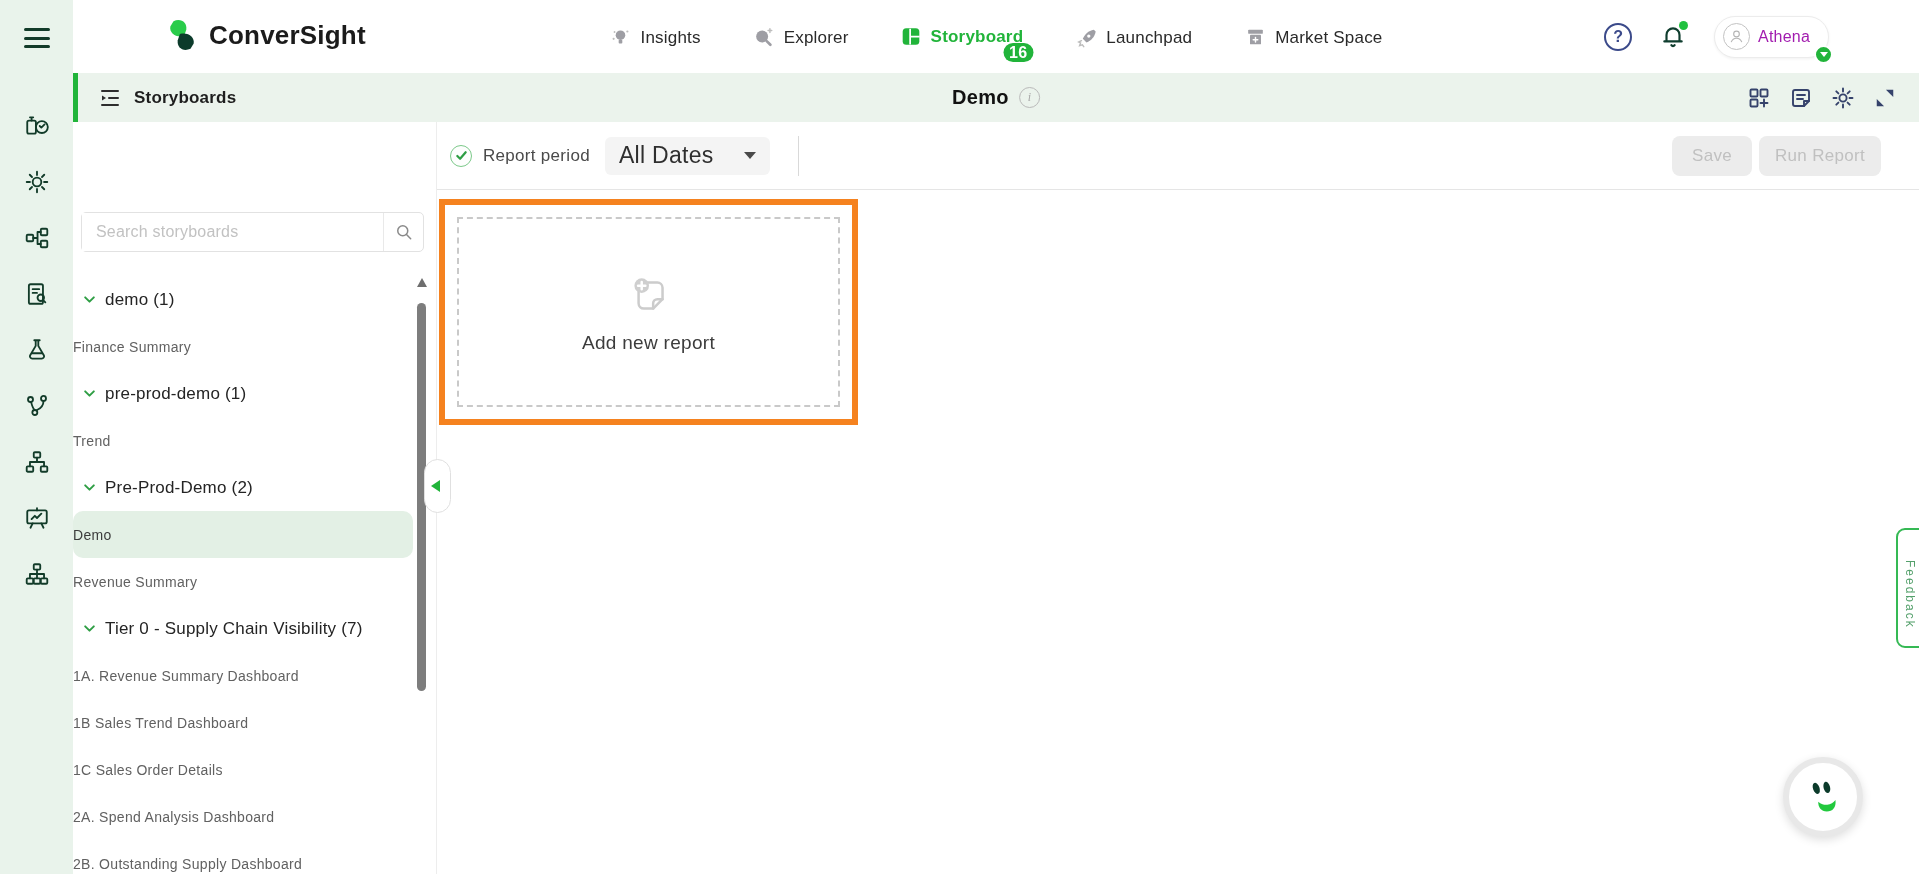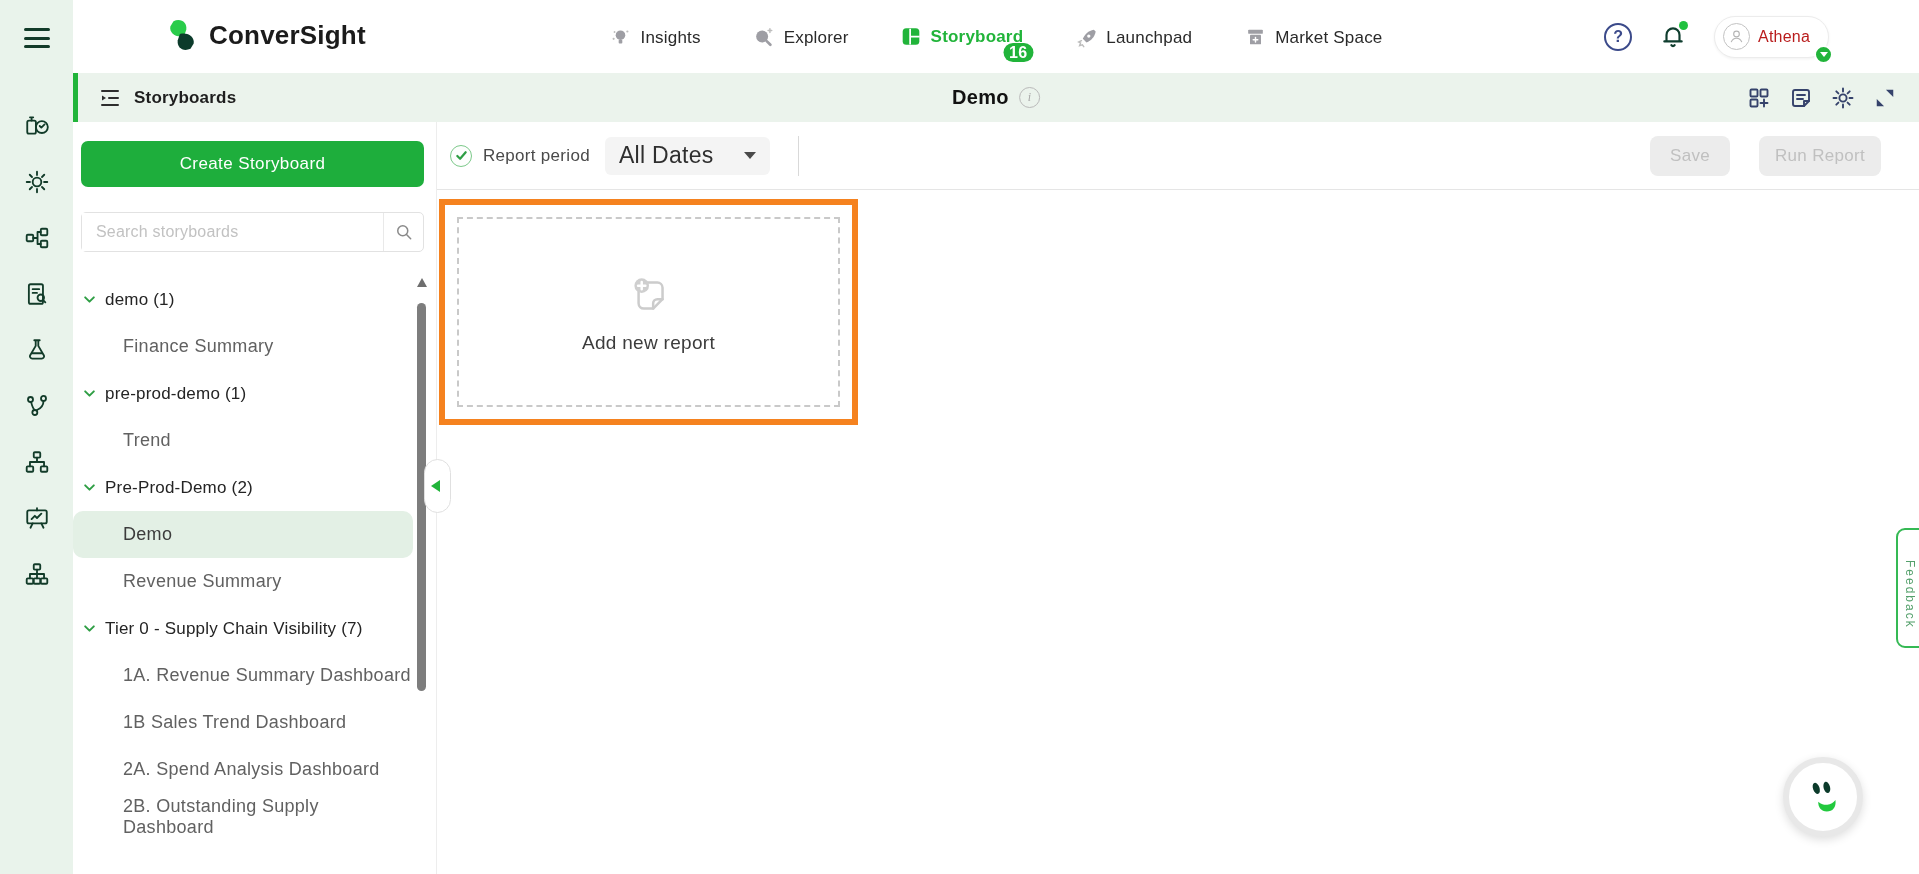--- a/index.html
+++ b/index.html
@@ -31,21 +31,21 @@
   .top-right { position:absolute; right:90px; top:0; height:73px; display:flex; align-items:center; gap:28px; }
   .help-btn { width:28px; height:28px; border-radius:50%; border:2.5px solid #3b4a8a; background:#fff;
               color:#3b4a8a; font-size:16px; font-weight:700; display:flex; align-items:center; justify-content:center; cursor:pointer; }
   .bell-wrap { position:relative; width:26px; height:28px; cursor:pointer; }
   .bell-wrap svg { stroke:#0f3d2e; fill:none; stroke-width:2; stroke-linecap:round; }
   .bell-dot { position:absolute; right:-2px; top:-2px; width:9px; height:9px; border-radius:50%; background:#21c13f; }
   .user-chip { position:relative; display:flex; align-items:center; gap:8px; height:42px; padding:0 18px 0 8px;
                background:#fff; border:1px solid #ececec; border-radius:21px; box-shadow:0 1px 3px rgba(0,0,0,.06); cursor:pointer; }
   .avatar { width:27px; height:27px; border-radius:50%; border:1.5px solid #c3c3c3; display:flex; align-items:center; justify-content:center; }
   .avatar svg { stroke:#b5b5b5; fill:none; stroke-width:1.6; }
-  .user-name { font-size:16px; color:#b91c1c; letter-spacing:.2px; }
+  .user-name { font-size:16px; color:#a21caf; letter-spacing:.2px; }
   .chip-badge { position:absolute; right:-5px; bottom:-7px; width:19px; height:19px; border-radius:50%;
                 background:#21b43a; border:2px solid #fff; display:flex; align-items:center; justify-content:center; }
   .chip-badge i { width:0; height:0; border-left:4px solid transparent; border-right:4px solid transparent; border-top:5px solid #fff; }
 
   
   .subheader { position:absolute; left:73px; top:73px; right:0; height:49px; background:#ebf3ec; }
   .sub-accent { position:absolute; left:0; top:0; width:5px; height:49px; background:#21b43a; }
   .sub-left { position:absolute; left:25px; top:0; height:49px; display:flex; align-items:center; gap:12px; }
   .sub-left svg { stroke:#2d2d2d; stroke-width:2; fill:#2d2d2d; stroke-linecap:round; }
   .sub-title { font-size:17px; font-weight:700; color:#1e1e1e; letter-spacing:.2px; }
@@ -69,21 +69,21 @@
   .search-box input { flex:1; height:100%; border:none; outline:none; padding:0 8px 0 14px; font-size:16px;
                       color:#444; letter-spacing:.2px; font-family:"Liberation Sans",sans-serif; }
   .search-box input::placeholder { color:#c2c2c2; }
   .search-ic { width:40px; height:100%; display:flex; align-items:center; justify-content:center; cursor:pointer;
                border-left:1.5px solid #e9e9e9; background:none; border-top:none;border-right:none;border-bottom:none; }
   .search-ic svg { stroke:#8a8a8a; fill:none; stroke-width:1.8; stroke-linecap:round; }
   .tree { position:absolute; left:0; top:154px; width:340px; }
   .t-row { height:47px; display:flex; align-items:center; cursor:pointer; }
   .t-group { padding-left:10px; gap:9px; font-size:17px; color:#242424; font-weight:500; letter-spacing:.2px; }
   .t-group svg { stroke:#2e9e44; fill:none; stroke-width:1.8; stroke-linecap:round; stroke-linejoin:round; }
-  .t-item { padding-left:50px; font-size:18px; color:#616161; letter-spacing:.3px; }
+  .t-item { font-size:14px; color:#616161; letter-spacing:.3px; }
   .t-item.selected { background:#e3f0e5; border-radius:10px; color:#3c3c3c; }
   .scrollbar { position:absolute; left:344px; top:156px; width:10px; height:560px; }
   .scroll-up { position:absolute; left:0; top:0; width:0; height:0;
                border-left:5px solid transparent; border-right:5px solid transparent; border-bottom:9px solid #6e6e6e; }
   .scroll-thumb { position:absolute; left:0; top:25px; width:9px; height:388px; background:#7d7d7d; border-radius:5px; }
   .collapse-handle { position:absolute; left:424px; top:459px; width:27px; height:54px; background:#fff;
                      border:1px solid #e0e0e0; border-radius:14px; z-index:6; cursor:pointer;
                      display:flex; align-items:center; justify-content:center; }
   .collapse-handle i { width:0; height:0; border-top:6px solid transparent; border-bottom:6px solid transparent;
                        border-right:9px solid #21b43a; margin-right:4px; }
@@ -94,21 +94,21 @@
   .check-circle { width:22px; height:22px; border-radius:50%; border:1.8px solid #7cc98a; display:flex;
                   align-items:center; justify-content:center; cursor:pointer; background:#fdfefd; }
   .check-circle svg { stroke:#2e9e44; fill:none; stroke-width:2.4; stroke-linecap:round; stroke-linejoin:round; }
   .rp-label { margin-left:11px; font-size:17px; color:#4a4a4a; letter-spacing:.3px; }
   .date-select { margin-left:15px; width:165px; height:38px; background:#f4f4f4; border:none; border-radius:6px;
                  display:flex; align-items:center; padding:0 14px; cursor:pointer; }
   .date-select span { font-size:23px; color:#2f2f2f; letter-spacing:.3px; }
   .date-caret { margin-left:auto; width:0; height:0; border-left:6px solid transparent; border-right:6px solid transparent;
                 border-top:7px solid #4a4a4a; }
   .tb-divider { width:1px; height:40px; background:#d9d9d9; margin-left:28px; }
-  .tb-right { margin-left:auto; margin-right:38px; display:flex; gap:29px; }
+  .tb-right { margin-left:auto; margin-right:38px; display:flex; gap:7px; }
   .btn-disabled { height:40px; border:none; border-radius:8px; background:#ececec; color:#c0c0c0;
                   font-size:17px; letter-spacing:.3px; cursor:default; font-family:"Liberation Sans",sans-serif; }
   .btn-save { width:80px; }
   .btn-run { width:122px; }
   .add-card { position:absolute; left:2px; top:77px; width:419px; height:226px; border:6px solid #f5821f;
               background:#fff; padding:12px; cursor:pointer; }
   .add-card-inner { width:100%; height:100%; border:2px dashed #c9c9c9; display:flex; flex-direction:column;
                     align-items:center; justify-content:center; gap:12px; }
   .add-card-inner svg { stroke:#cccccc; fill:none; stroke-width:2.4; stroke-linecap:round; stroke-linejoin:round; }
   .add-label { font-size:19px; color:#3c3c3c; letter-spacing:.3px; }
@@ -323,21 +323,20 @@
       <button class="sub-ic">
         <svg width="22" height="22" viewBox="0 0 24 24">
             <polygon class="fillme" points="13,3 21,3 21,11"></polygon>
             <polygon class="fillme" points="3,13 3,21 11,21"></polygon>
           </svg>
       </button>
     </div>
   </div>
 
   <section class="leftpanel">
-    <button class="create-btn">Create Storyboard</button>
     <div class="search-box">
       <input type="text" placeholder="Search storyboards" style="">
       <button class="search-ic">
         <svg width="20" height="20" viewBox="0 0 24 24">
             <circle cx="10.5" cy="10.5" r="6"></circle>
             <path d="M15 15l5 5"></path>
           </svg>
       </button>
     </div>
 
@@ -376,20 +375,23 @@
         <svg width="13" height="13" viewBox="0 0 12 12">
             <polyline points="2,4 6,8 10,4"></polyline>
           </svg>
         <span>Tier 0 - Supply Chain Visibility (7)</span>
       </div>
       <div class="t-row t-item">
           <span>1A. Revenue Summary Dashboard</span>
         </div>
       <div class="t-row t-item">
           <span>1B Sales Trend Dashboard</span>
+        </div>
+      <div class="t-row t-item">
+          <span>1C Sales Order Details</span>
         </div>
       <div class="t-row t-item">
           <span>2A. Spend Analysis Dashboard</span>
         </div>
       <div class="t-row t-item">
           <span>2B. Outstanding Supply Dashboard</span>
         </div>
     </div>
 
     <div class="scrollbar">

